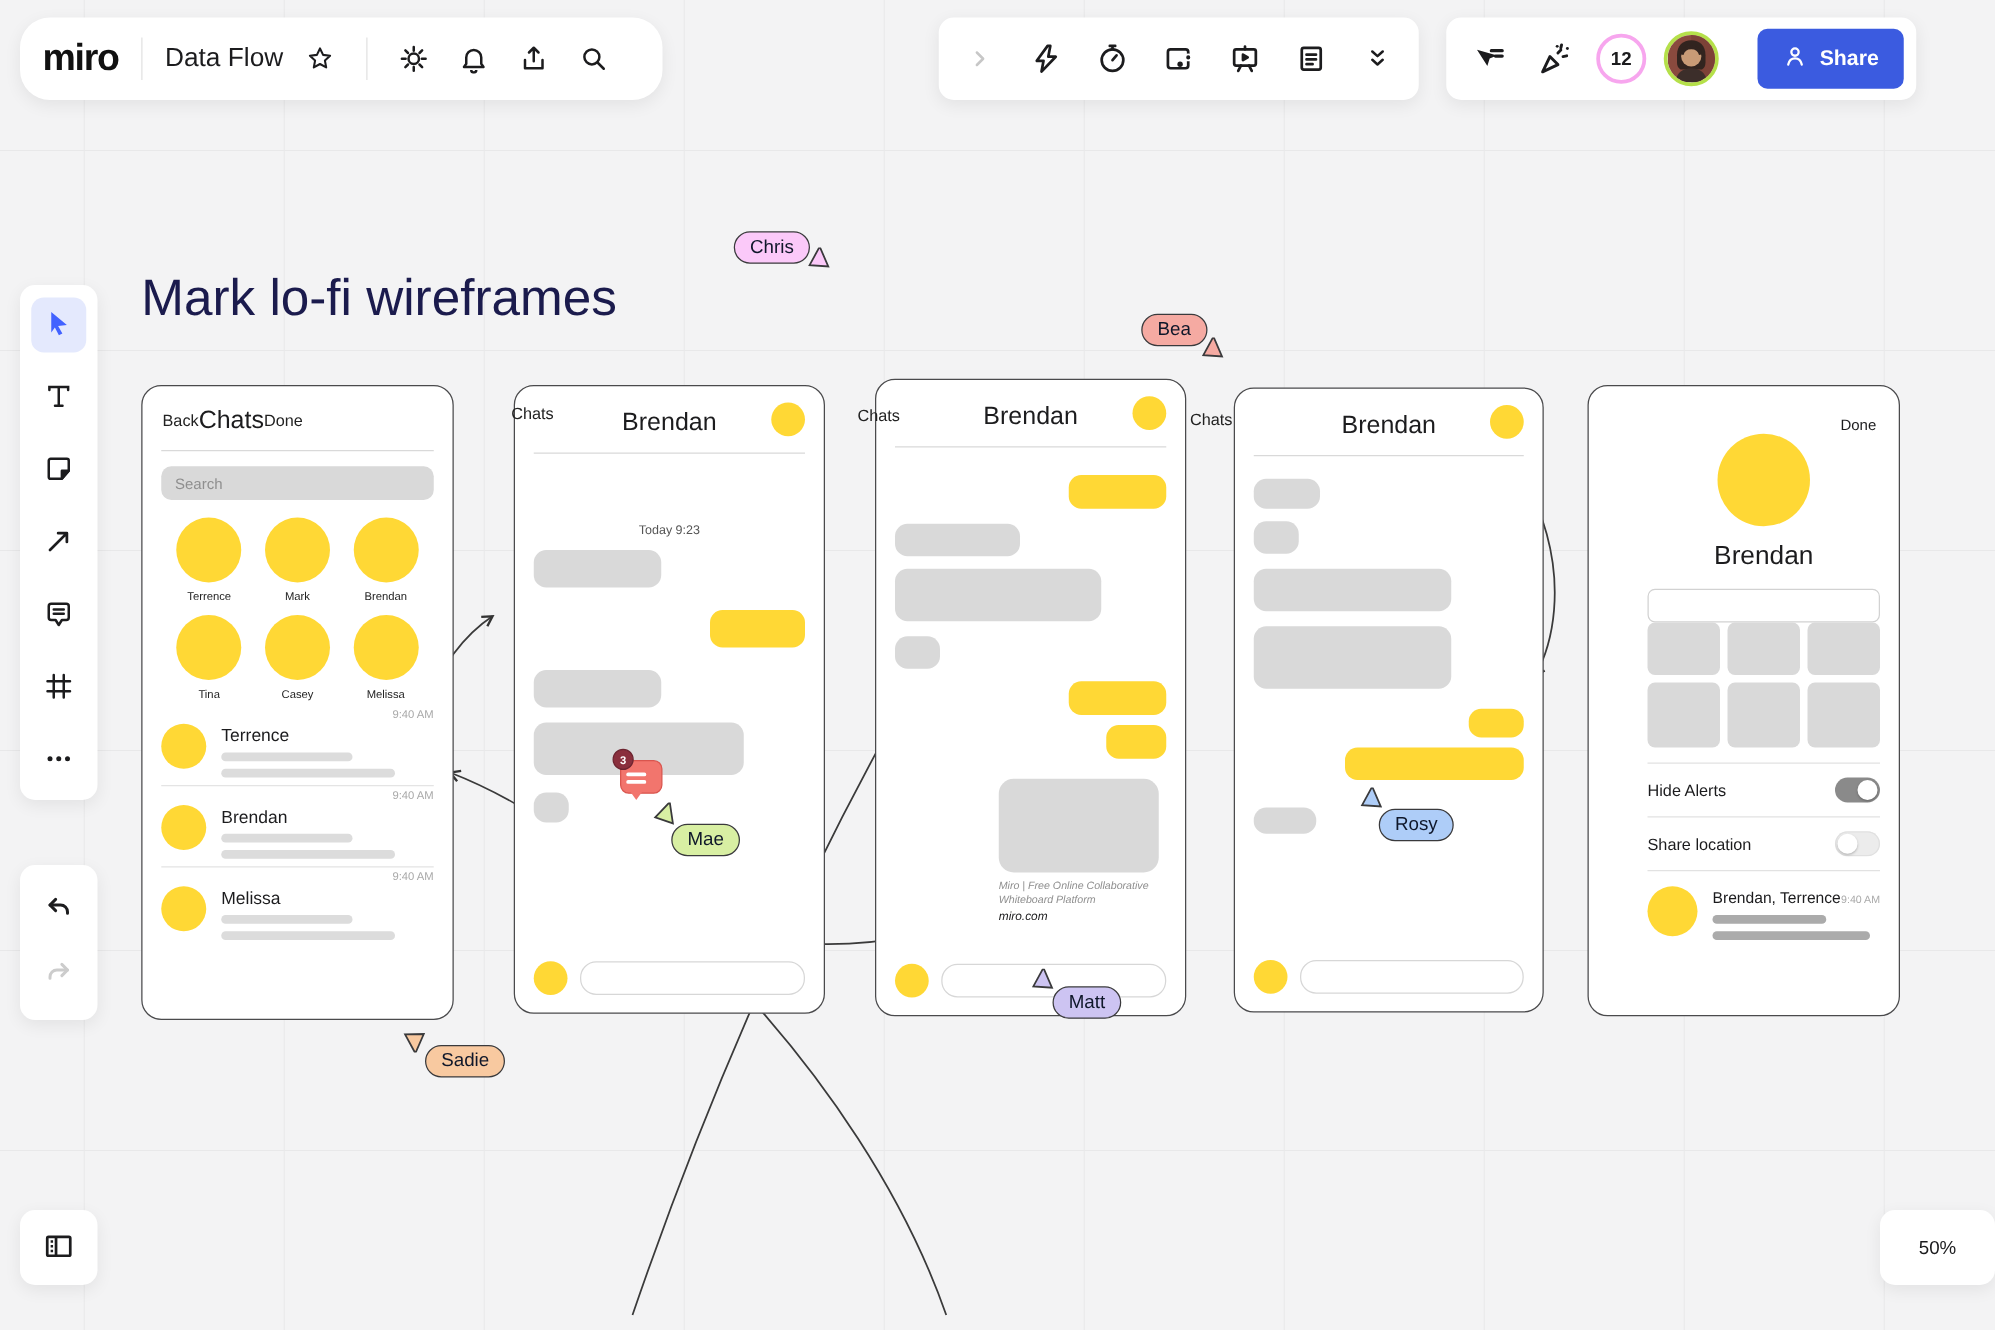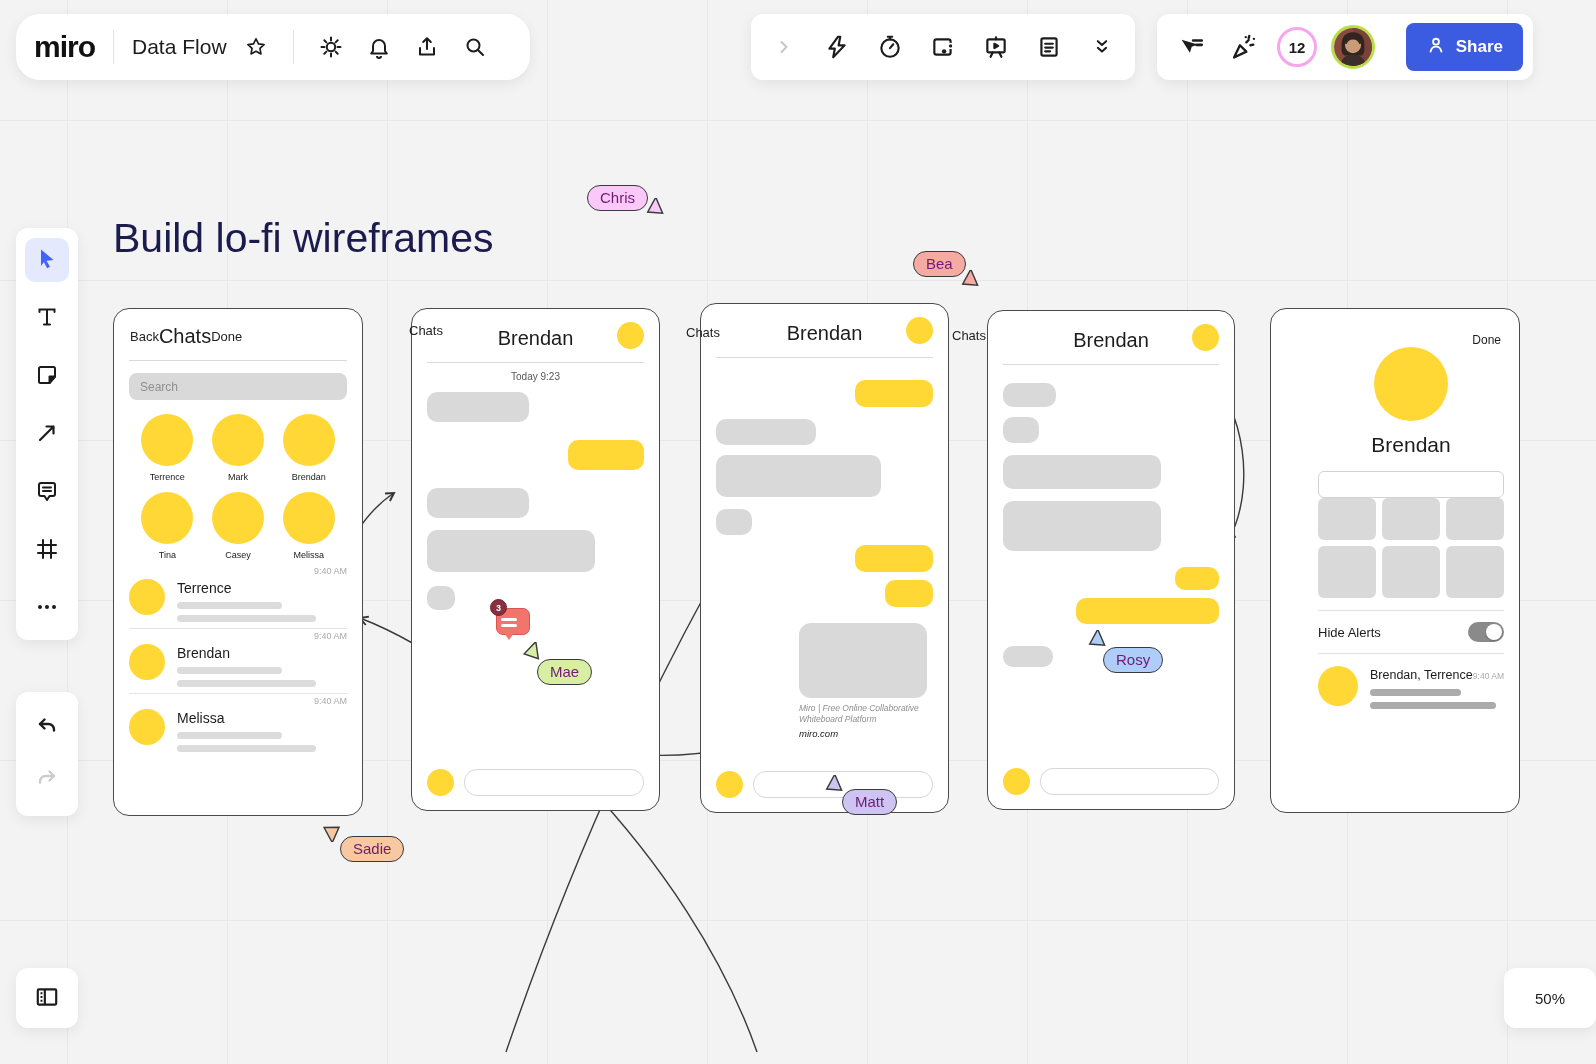--- a/index.html
+++ b/index.html
@@ -81,21 +81,21 @@
   .conv-body { display:flex; gap:12px; margin-top:1px; }
   .conv-avatar { width:36px; height:36px; flex:none; }
   .conv-info { flex:1; padding-top:1px; }
   .conv-name { font-size:14px; margin-bottom:6px; }
   .skel { background:#dcdcdc; border-radius:4px; height:7px; }
   .skel + .skel { margin-top:6px; }
 
   .bubbles { display:flex; flex-direction:column; padding:0 15px;font-style:italic; }
   .bub { border-radius:10px; background:#d9d9d9; flex:none; }
   .bub.yellow { background:#FFD835; align-self:flex-end; }
-  .date-label { text-align:center; font-size:10px; color:#555; padding:8px 0 10px; }
+  .date-label { text-align:center; font-size:10px; color:#555; padding:8px 0 10px;margin-top:48px; }
 
   .compose { position:absolute; left:15px; right:15px; bottom:14px; display:flex; align-items:center; gap:10px; }
   .compose .yellow-dot { width:27px; height:27px; }
   .compose .field { flex:1; height:27px; border:1px solid #d7d7d7; border-radius:13px; background:#fff; }
 
   .link-caption { font-size:8.5px; color:#8e8e8e; line-height:1.35; }
   .link-domain { font-size:9.5px; color:#1c1c1e; margin-top:2px; }
 
   
   .done-label { position:absolute; right:18px; top:24px; font-size:12px; }
@@ -118,21 +118,21 @@
   .toggle.on .knob { right:2px; } .toggle.off .knob { left:2px; }
   .profile-conv { display:flex; gap:12px; margin:12px 15px 0; }
   .profile-conv .conv-avatar { width:40px; height:40px; }
   .pc-top { display:flex; justify-content:space-between; align-items:baseline; }
   .pc-name { font-size:12.5px; }
   .pc-time { font-size:8.5px; color:#a9a9a9; }
   .skel.dark { background:#ababab; }
 
   
   .cursor-tag { position:absolute; border:1.5px solid #3a3a3c; border-radius:14px; padding:3px 12px 4px;
-                font-size:15px; color:#701a75; white-space:nowrap; }
+                font-size:15px; color:#0f172a; white-space:nowrap; }
   .cursor-wedge { position:absolute; }
 
   
   #comment-sticker { position:absolute; left:492px; top:602px; width:40px; height:40px; cursor:pointer; }
   #comment-sticker .body { position:absolute; left:4px; top:6px; width:34px; height:27px; background:#f2756d;
                            border:1px solid #d9554e; border-radius:7px; }
   #comment-sticker .line { position:absolute; left:9px; height:3px; width:16px; background:#fff; border-radius:2px; }
   #comment-sticker .tail { position:absolute; left:12px; top:31px; width:0; height:0;
                            border-left:5px solid transparent; border-right:5px solid transparent; border-top:7px solid #f2756d; }
   #comment-sticker .badge { position:absolute; left:-2px; top:-3px; width:17px; height:17px; border-radius:50%;
@@ -370,21 +370,21 @@
           <path d="M10 5v14"></path>
           <path d="M6 8.5h1.8M6 12h1.8M6 15.5h1.8" stroke-width="1.8"></path>
         </svg></span>
   </button>
 </div>
 
 <div class="card" id="zoom-card">
   <span>50%</span>
 </div>
 
-<div id="canvas-title">Build lo-fi wireframes</div>
+<div id="canvas-title">Mark lo-fi wireframes</div>
 
 <div class="phone" style="left:113px; top:308px; width:250px; height:508px;">
   <div class="p-header">
     <span class="p-small">Back</span>
     <span class="p-title">Chats</span>
     <span class="p-small">Done</span>
   </div>
   <div class="h-div"></div>
   <div class="search-box">
     <input type="text" placeholder="Search" style="">
@@ -536,20 +536,26 @@
     <div class="media-cell"></div>
     <div class="media-cell"></div>
   </div>
   <div class="settings">
     <div class="setting-row">
       <span>Hide Alerts</span>
       <div class="toggle on">
           <div class="knob"></div>
         </div>
     </div>
+    <div class="setting-row">
+      <span>Share location</span>
+      <div class="toggle off">
+          <div class="knob"></div>
+        </div>
+    </div>
   </div>
   <div class="profile-conv">
     <div class="conv-avatar yellow-dot"></div>
     <div style="flex:1; padding-top:2px;">
       <div class="pc-top">
         <span class="pc-name">Brendan, Terrence</span>
         <span class="pc-time">9:40 AM</span>
       </div>
       <div class="skel dark" style="width:68%; margin-top:7px;"></div>
       <div class="skel dark" style="width:94%;"></div>

